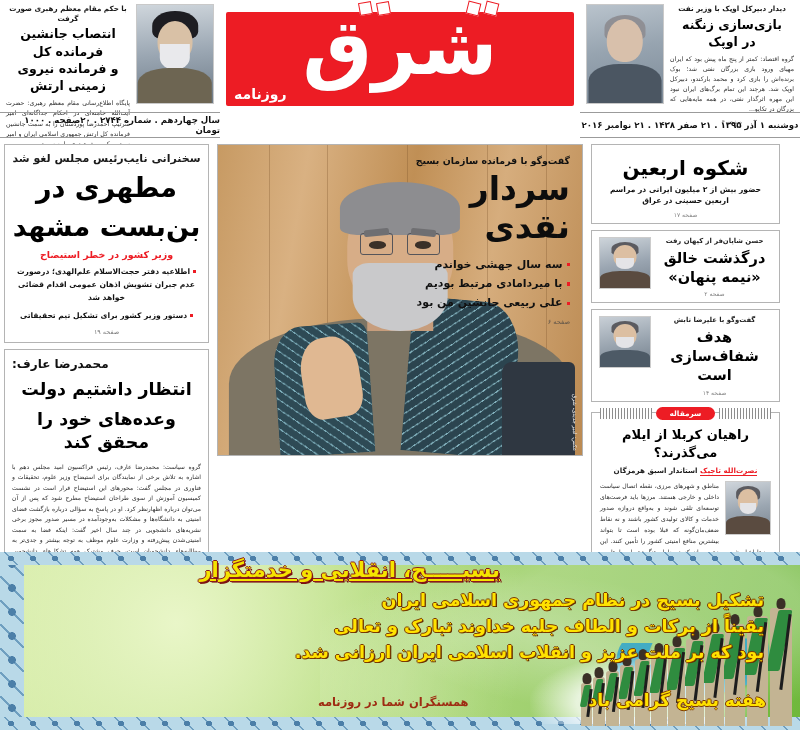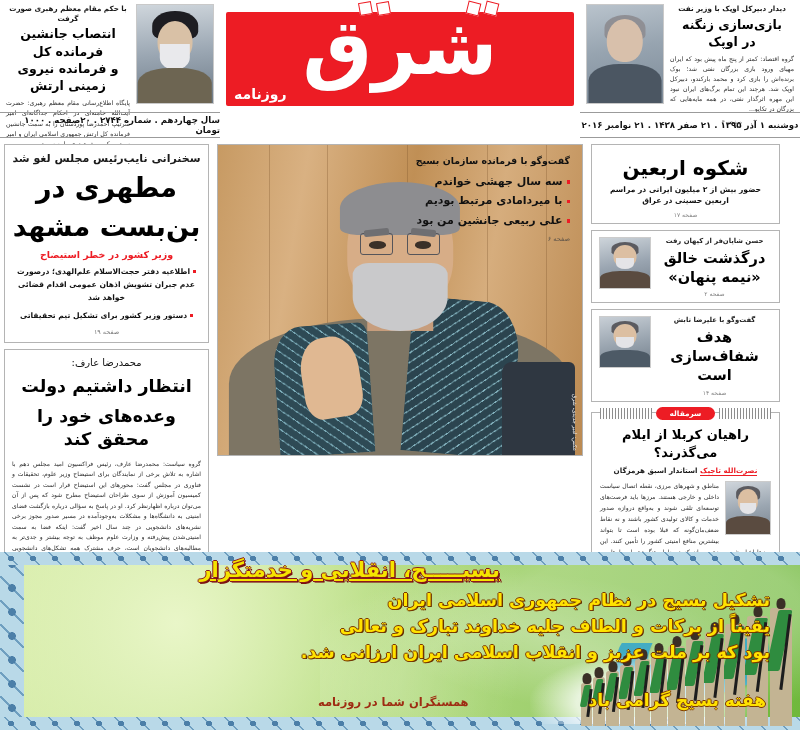--- a/index.html
+++ b/index.html
@@ -140,21 +140,21 @@
   .r-bullets { font-size: 7.6px; line-height: 1.7; color: #111; }
   .r-bullets li {
     list-style: none; text-align: center; font-weight: bold;
     margin-bottom: 5px; position: relative;
   }
   .r-bullets li::before {
     content: ""; display: inline-block; width: 3px; height: 3px;
     background: #ED1C24; vertical-align: middle; margin-left: 3px;
   }
   .r-page { font-size: 6.4px; color: #777; text-align: center; margin-top: 5px; }
-  .r2-kicker { font-size: 10px; font-weight: normal; text-align: center; color: #111; }
+  .r2-kicker { font-size: 12px; font-weight: bold; text-align: left; color: #111; }
   .r2-head {
     font-size: 17.5px; font-weight: bold; text-align: center; color: #000;
     line-height: 1.34; letter-spacing: -0.6px; margin: 7px 0 7px;
   }
   .r2-body {
     font-size: 6.1px; line-height: 1.72; color: #2b2b2b; text-align: justify;
   }
   .r2-more { font-size: 6.1px; color: #333; text-align: left; margin-top: 2px; font-weight: bold;}
 
   
@@ -392,21 +392,21 @@
     z-index: 1;
   }
   .ad-title {
     position: absolute; top: 6px; right: 300px; z-index: 4;
     font-size: 21px; font-weight: bold; color: #F5E400;
     text-shadow: -1px 0 #8b1a1a, 0 1px #8b1a1a, 1px 0 #8b1a1a, 0 -1px #8b1a1a,
                   1.6px 1.6px 0 #7a1010;
     white-space: nowrap; letter-spacing: -0.5px; text-decoration: underline;
   }
   .ad-lines {
-    position: absolute; top: 38px; right: 30px; left: 320px; z-index: 4;
+    position: absolute; top: 38px; right: 36px; left: 320px; z-index: 4;
     display: flex; flex-direction: column; gap: 4px; align-items: flex-start;
   }
   .ad-line {
     font-size: 17.5px; font-weight: bold; color: #FFE200;
     text-shadow: -1px 0 #7c3a00, 0 1px #7c3a00, 1px 0 #7c3a00, 0 -1px #7c3a00,
                   1.4px 1.4px 0 #5d2a00;
     letter-spacing: -0.4px; white-space: nowrap; line-height: 1.25;
   }
   .ad-bottomline {
     position: absolute; bottom: 20px; right: 34px; z-index: 4;
@@ -524,20 +524,21 @@
           <div class="subj-brow-l"></div>
           <div class="subj-brow-r"></div>
           <div class="subj-eye-l"></div>
           <div class="subj-eye-r"></div>
           <div class="subj-hand"></div>
           <div class="subj-chair"></div>
         </div>
 
         <div class="center-headline">
           <div class="c-kicker">گفت‌وگو با فرمانده سازمان بسیج</div>
+          <div class="c-head">سردار نقدی</div>
           <ul class="c-bullets">
             <li>سه سال جهشی خواندم</li>
             <li>با میردامادی مرتبط بودیم</li>
             <li>علی ربیعی جانشین من بود</li>
           </ul>
           <div class="c-page">صفحه ۶</div>
         </div>
 
         <div class="photo-credit">عکس: امیر جدیدی، شرق</div>
       </div>

